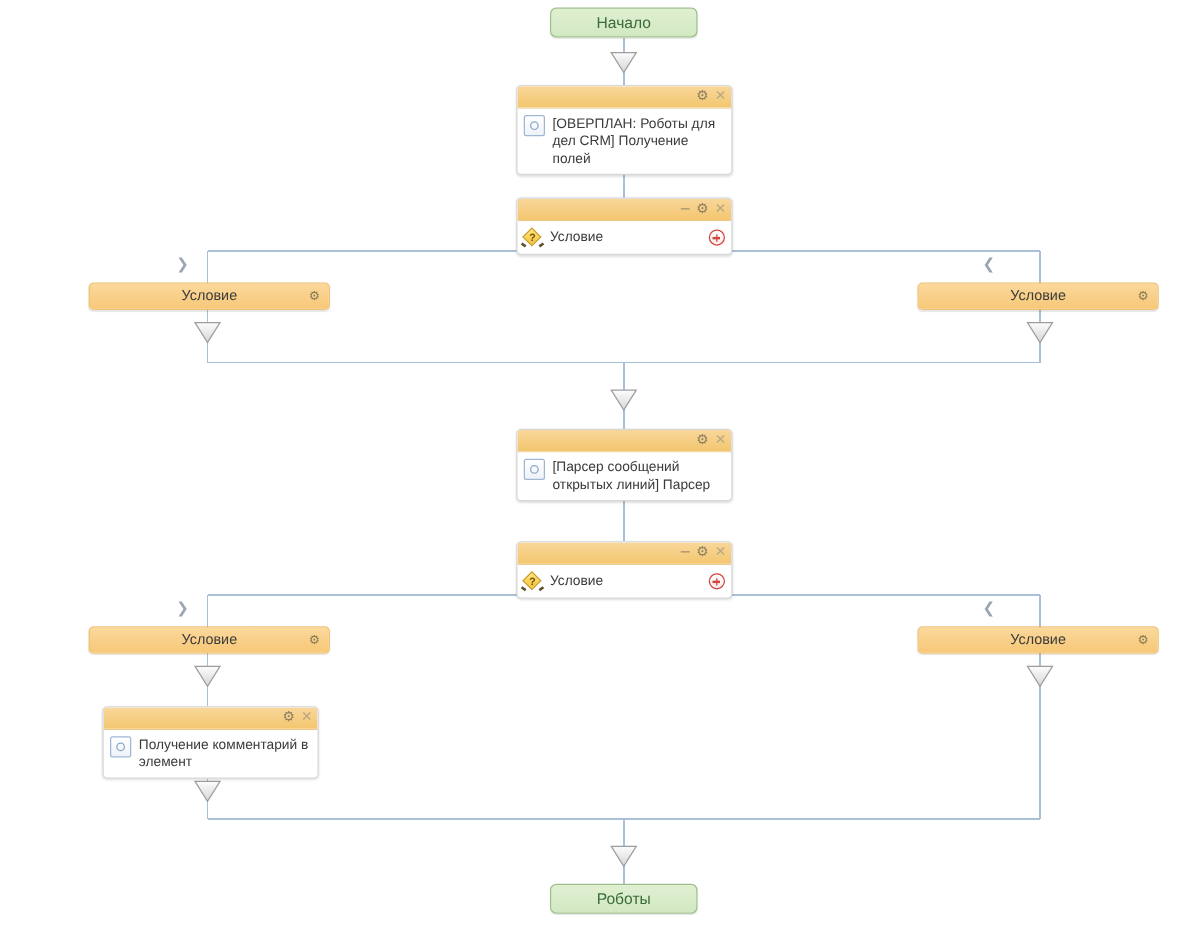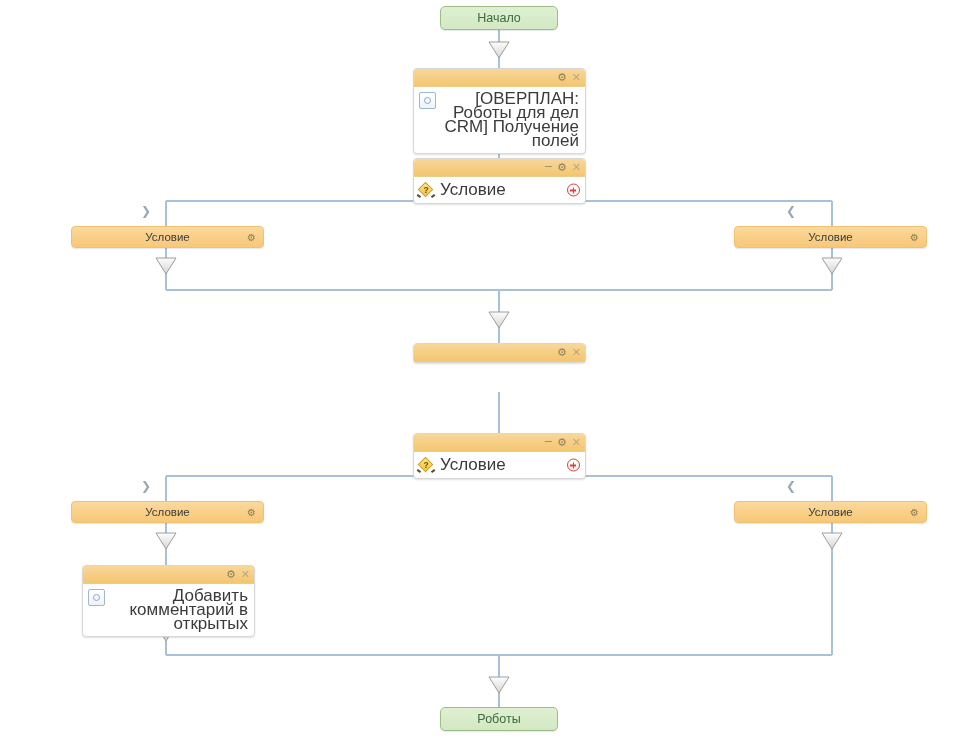--- a/index.html
+++ b/index.html
@@ -114,25 +114,24 @@
     content: "";
     position: absolute;
     left: 4px; top: 4px;
     width: 7px; height: 7px;
     border: 1.5px solid #8ba6c8;
     border-radius: 50%;
     box-sizing: border-box;
   }
 
   .card-label {
-    font-size: 17px;
+    font-size: 11px;
     line-height: 14px;
     color: #3b3b3b;
     word-break: break-word;
-    text-align: right;
   }
   .card-label.one-line {
     line-height: 16px;
     white-space: nowrap;
   }
 
   
   .diamond-icon {
     flex: 0 0 auto;
     width: 16px;
@@ -347,20 +346,24 @@
     <span class="gear-s">⚙</span>
   </div>
 
   <div class="card" style="left:397px; top:343px; width:173px;">
     <div class="card-head">
       <div class="hd-btns">
         <span class="hd-btn gear">⚙</span>
         <span class="hd-btn close">✕</span>
       </div>
     </div>
+    <div class="card-body">
+      <span class="sq-icon"></span>
+      <span class="card-label">[Парсер сообщений открытых линий] Парсер</span>
+    </div>
   </div>
 
   <div class="card" style="left:397px; top:433px; width:173px;">
     <div class="card-head">
       <div class="hd-btns">
         <span class="hd-btn minus">–</span>
         <span class="hd-btn gear">⚙</span>
         <span class="hd-btn close">✕</span>
       </div>
     </div>
@@ -391,21 +394,21 @@
 
   <div class="card" style="left:66px; top:565px; width:173px;">
     <div class="card-head">
       <div class="hd-btns">
         <span class="hd-btn gear">⚙</span>
         <span class="hd-btn close">✕</span>
       </div>
     </div>
     <div class="card-body">
       <span class="sq-icon"></span>
-      <span class="card-label">Добавить комментарий в открытых</span>
+      <span class="card-label">Получение комментарий в элемент</span>
     </div>
   </div>
 
   <div class="terminal" style="left:424px; top:707px; width:118px;">
     <span>Роботы</span>
   </div>
 
 </div>
 
 </body></html>

